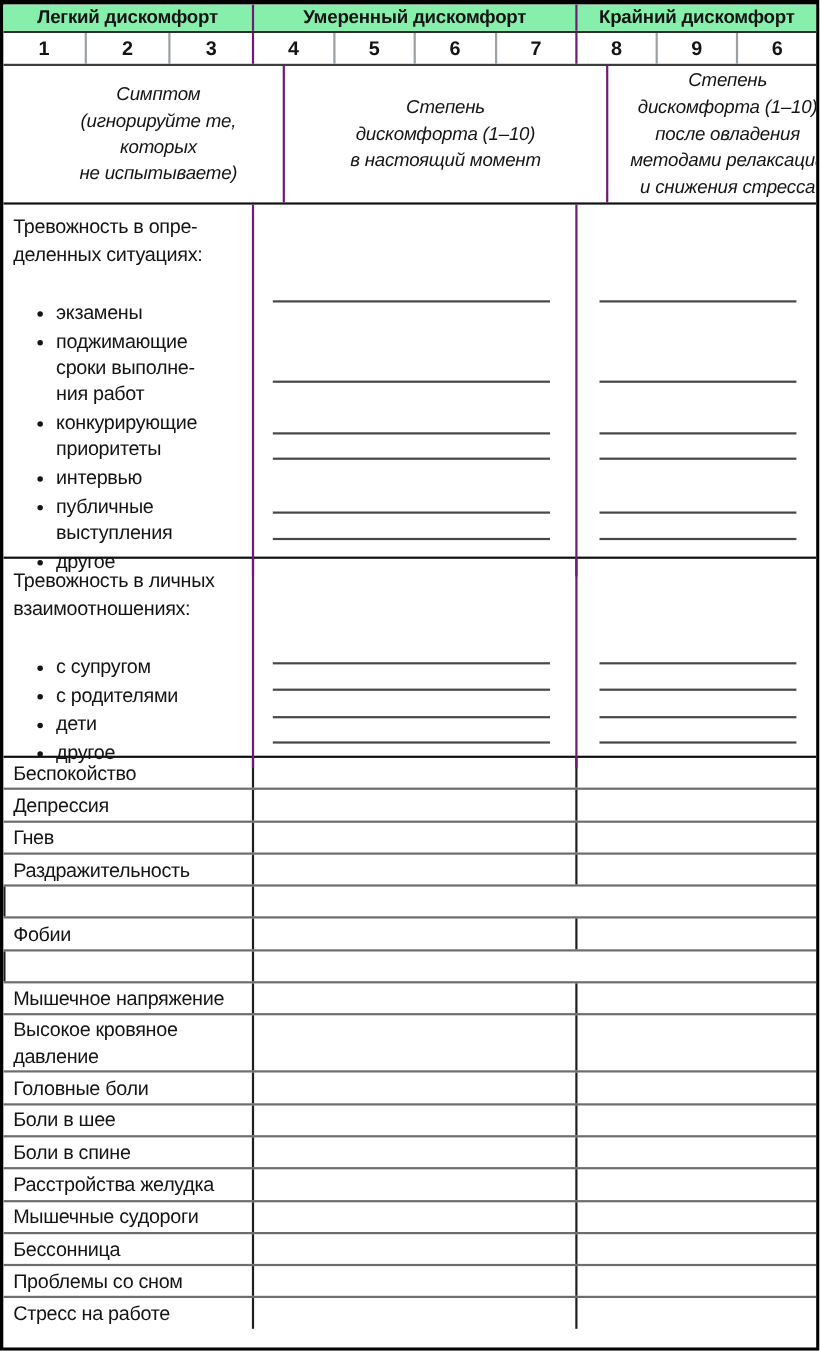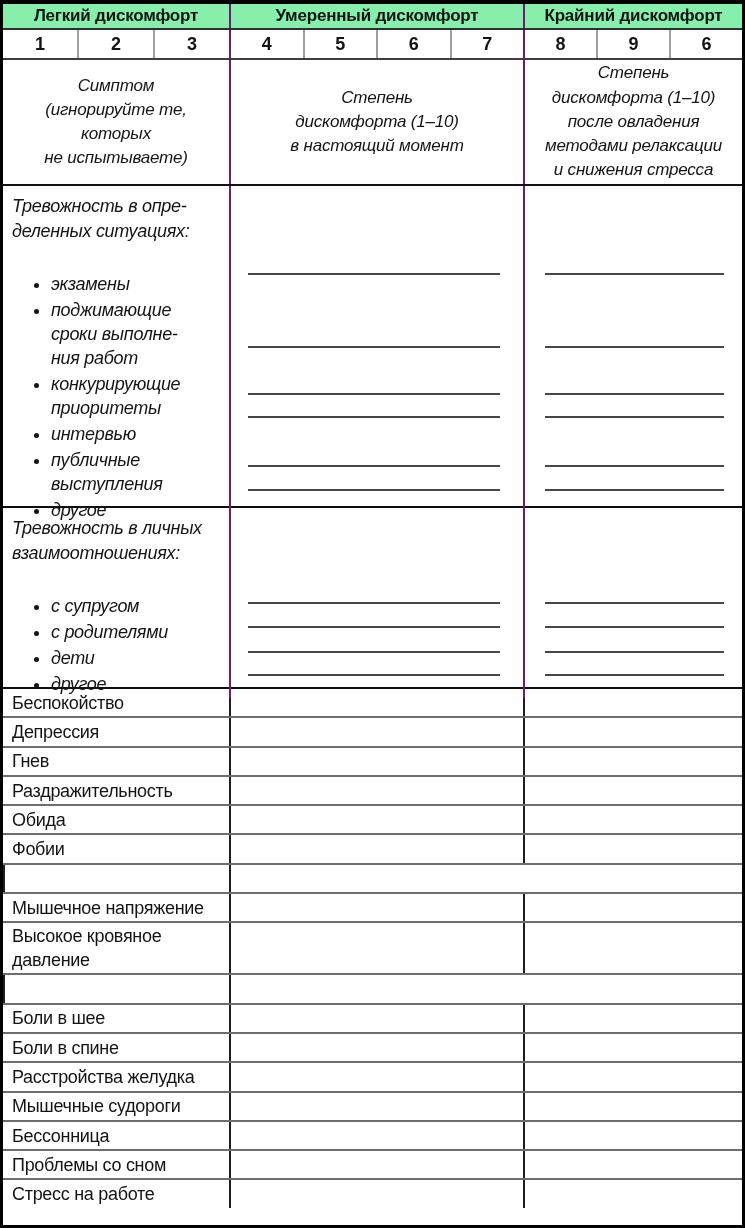--- a/index.html
+++ b/index.html
@@ -24,27 +24,27 @@
   .head-label { font-weight:bold; font-size:17px; letter-spacing:-0.2px; }
 
   
   .r-num { height:28px; border-bottom:2px solid #3d3d3d; }
   .numgroup { display:flex; }
   .num { flex:1; display:flex; align-items:center; justify-content:center;
          font-weight:bold; font-size:18px; }
   .num + .num { border-left:2px solid #9aa0a3; }
 
   
-  .r-desc { height:124px; border-bottom:2px solid #121212; }
+  .r-desc { height:124px; border-bottom:2px solid #121212;padding-left:28px; }
   .desc { display:flex; flex-direction:column; justify-content:center;
           text-align:center; font-style:italic; font-size:17px;
           line-height:24.2px; white-space:pre-line; letter-spacing:-0.2px; }
 
   
-  .sec { border-bottom:2px solid #0e0e0e;font-style:italic; }
+  .sec { border-bottom:2px solid #0e0e0e; }
   .sec1 { height:320px; }
   .sec2 { height:179px; }
   .sec-title { white-space:pre-line; font-size:18px; line-height:25px;
                padding:8px 4px 0 9px; letter-spacing:-0.3px; }
   .bullets { margin:28px 0 0 0; padding:0 0 0 48px; list-style:disc; }
   .bullets li { font-size:18px; line-height:24px; margin-bottom:2px;
                 white-space:pre-line; letter-spacing:-0.3px; }
   .linecell { position:relative; }
   .write-line { position:absolute; height:0; border-top:2px solid #474747; }
   .c2 .write-line { left:17px; width:252px; }
@@ -183,21 +183,20 @@
         <div class="cell c1 row-label">Гнев</div>
         <div class="cell c2"></div>
         <div class="cell c3"></div>
       </div>
       <div class="symptom-row">
         <div class="cell c1 row-label">Раздражительность</div>
         <div class="cell c2"></div>
         <div class="cell c3"></div>
       </div>
       <div class="symptom-row">
-        <div class="cell c1 row-label">Обида</div>
         <div class="cell c2"></div>
         <div class="cell c3"></div>
       </div>
       <div class="symptom-row">
         <div class="cell c1 row-label">Фобии</div>
         <div class="cell c2"></div>
         <div class="cell c3"></div>
       </div>
       <div class="symptom-row">
         <div class="cell c2"></div>
@@ -207,20 +206,21 @@
         <div class="cell c1 row-label">Мышечное напряжение</div>
         <div class="cell c2"></div>
         <div class="cell c3"></div>
       </div>
       <div class="symptom-row">
         <div class="cell c1 row-label">Высокое кровяное давление</div>
         <div class="cell c2"></div>
         <div class="cell c3"></div>
       </div>
       <div class="symptom-row">
+        <div class="cell c1 row-label">Головные боли</div>
         <div class="cell c2"></div>
         <div class="cell c3"></div>
       </div>
       <div class="symptom-row">
         <div class="cell c1 row-label">Боли в шее</div>
         <div class="cell c2"></div>
         <div class="cell c3"></div>
       </div>
       <div class="symptom-row">
         <div class="cell c1 row-label">Боли в спине</div>

